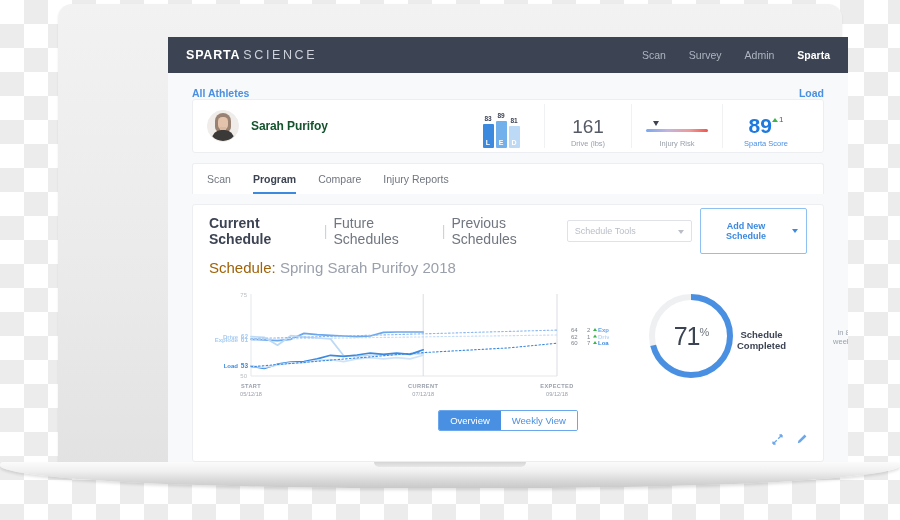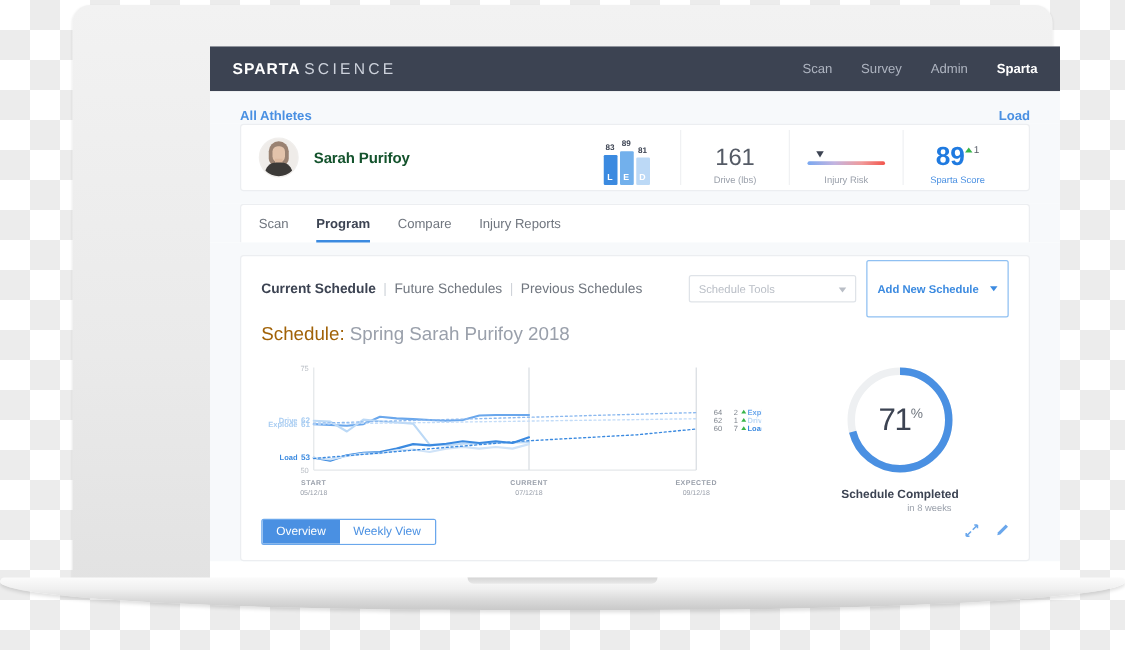--- a/index.html
+++ b/index.html
@@ -108,52 +108,52 @@
   .tabs{background:#fff;border:1px solid #eceef1;border-bottom:none;border-radius:3px 3px 0 0;
     display:flex;align-items:flex-end;padding:0 14px;height:30px;gap:22px;}
   .tab{font-size:10.5px;color:#70767f;padding-bottom:7px;border-bottom:2.5px solid transparent;cursor:pointer;}
   .tab.active{color:#3c4352;font-weight:bold;border-bottom-color:#3b8ae0;}
 
   
   .panelwrap{background:#f7f9fb;padding:10px 24px 0;}
   .panel{background:#fff;border:1px solid #eceef1;border-radius:3px;padding:14px 16px 0;}
 
   .schedbar{display:flex;align-items:center;height:24px;}
-  .schedlinks{display:flex;align-items:center;gap:6px;font-size:11px;color:#70767f;}
+  .schedlinks{display:flex;align-items:center;gap:6px;font-size:14px;color:#70767f;}
   .schedlinks b{color:#3c4352;font-weight:bold;}
   .schedlinks .sep{color:#cfd3d9;}
   .ctrls{margin-left:auto;display:flex;align-items:center;gap:8px;}
   .select{
     width:118px;height:20px;border:1px solid #dfe3e8;border-radius:2px;
     display:flex;align-items:center;padding:0 7px;font-size:9px;color:#b9bec6;background:#fff;
   }
   .select .cv{margin-left:auto;}
   .btnblue{
     height:20px;border:1px solid #8fc0f2;border-radius:2px;background:#fff;
     display:flex;align-items:center;padding:12px 8px;gap:9px;font-size:9px;color:#3b8ae0;font-weight:bold;text-align:center;
   }
   .caret{width:0;height:0;border-left:3.5px solid transparent;border-right:3.5px solid transparent;border-top:4px solid currentColor;}
 
   .sched-title{margin-top:16px;font-size:15px;color:#9aa0ab;font-weight:300;}
   .sched-title b{color:#a16207;font-weight:normal;}
 
   
   .chartrow{display:flex;align-items:flex-start;margin-top:8px;}
   .chartbox{width:400px;position:relative;}
-  .donutbox{margin-left:36px;margin-top:6px;display:flex;flex-direction:column;align-items:center;width:150px;}
+  .donutbox{margin-left:36px;margin-top:6px;display:flex;flex-direction:row;align-items:center;width:150px;}
   .donut{width:92px;height:92px;position:relative;}
   .donut .hole{position:absolute;left:11px;top:11px;width:70px;height:70px;border-radius:50%;background:#fff;
     display:flex;align-items:center;justify-content:center;}
   .dperc{font-size:25px;color:#3c4352;font-weight:300;letter-spacing:-1px;}
   .dperc sup{font-size:11px;color:#70767f;vertical-align:super;}
   .dcap{margin-top:8px;font-size:9.5px;color:#3c4352;font-weight:bold;text-align:center;}
   .dsub{font-size:7.5px;color:#9aa0ab;text-align:center;margin-top:1px;padding-left:47px;}
 
   
-  .bottomrow{display:flex;align-items:center;margin-top:4px;padding-bottom:12px;}
+  .bottomrow{display:flex;align-items:center;margin-top:4px;padding-bottom:12px;flex-direction:column;}
   .seg{display:flex;border:1px solid #6aa7ec;border-radius:2px;overflow:hidden;height:19px;}
   .seg div{font-size:9.5px;display:flex;align-items:center;padding:0 11px;color:#4a90e2;background:#fff;}
   .seg div.on{background:#4a90e2;color:#fff;}
   .icons{margin-left:auto;display:flex;align-items:center;gap:13px;color:#6aa7ec;}
 </style>
 </head>
 <body>
 
 <div id="laptop">
   <div class="lid">

